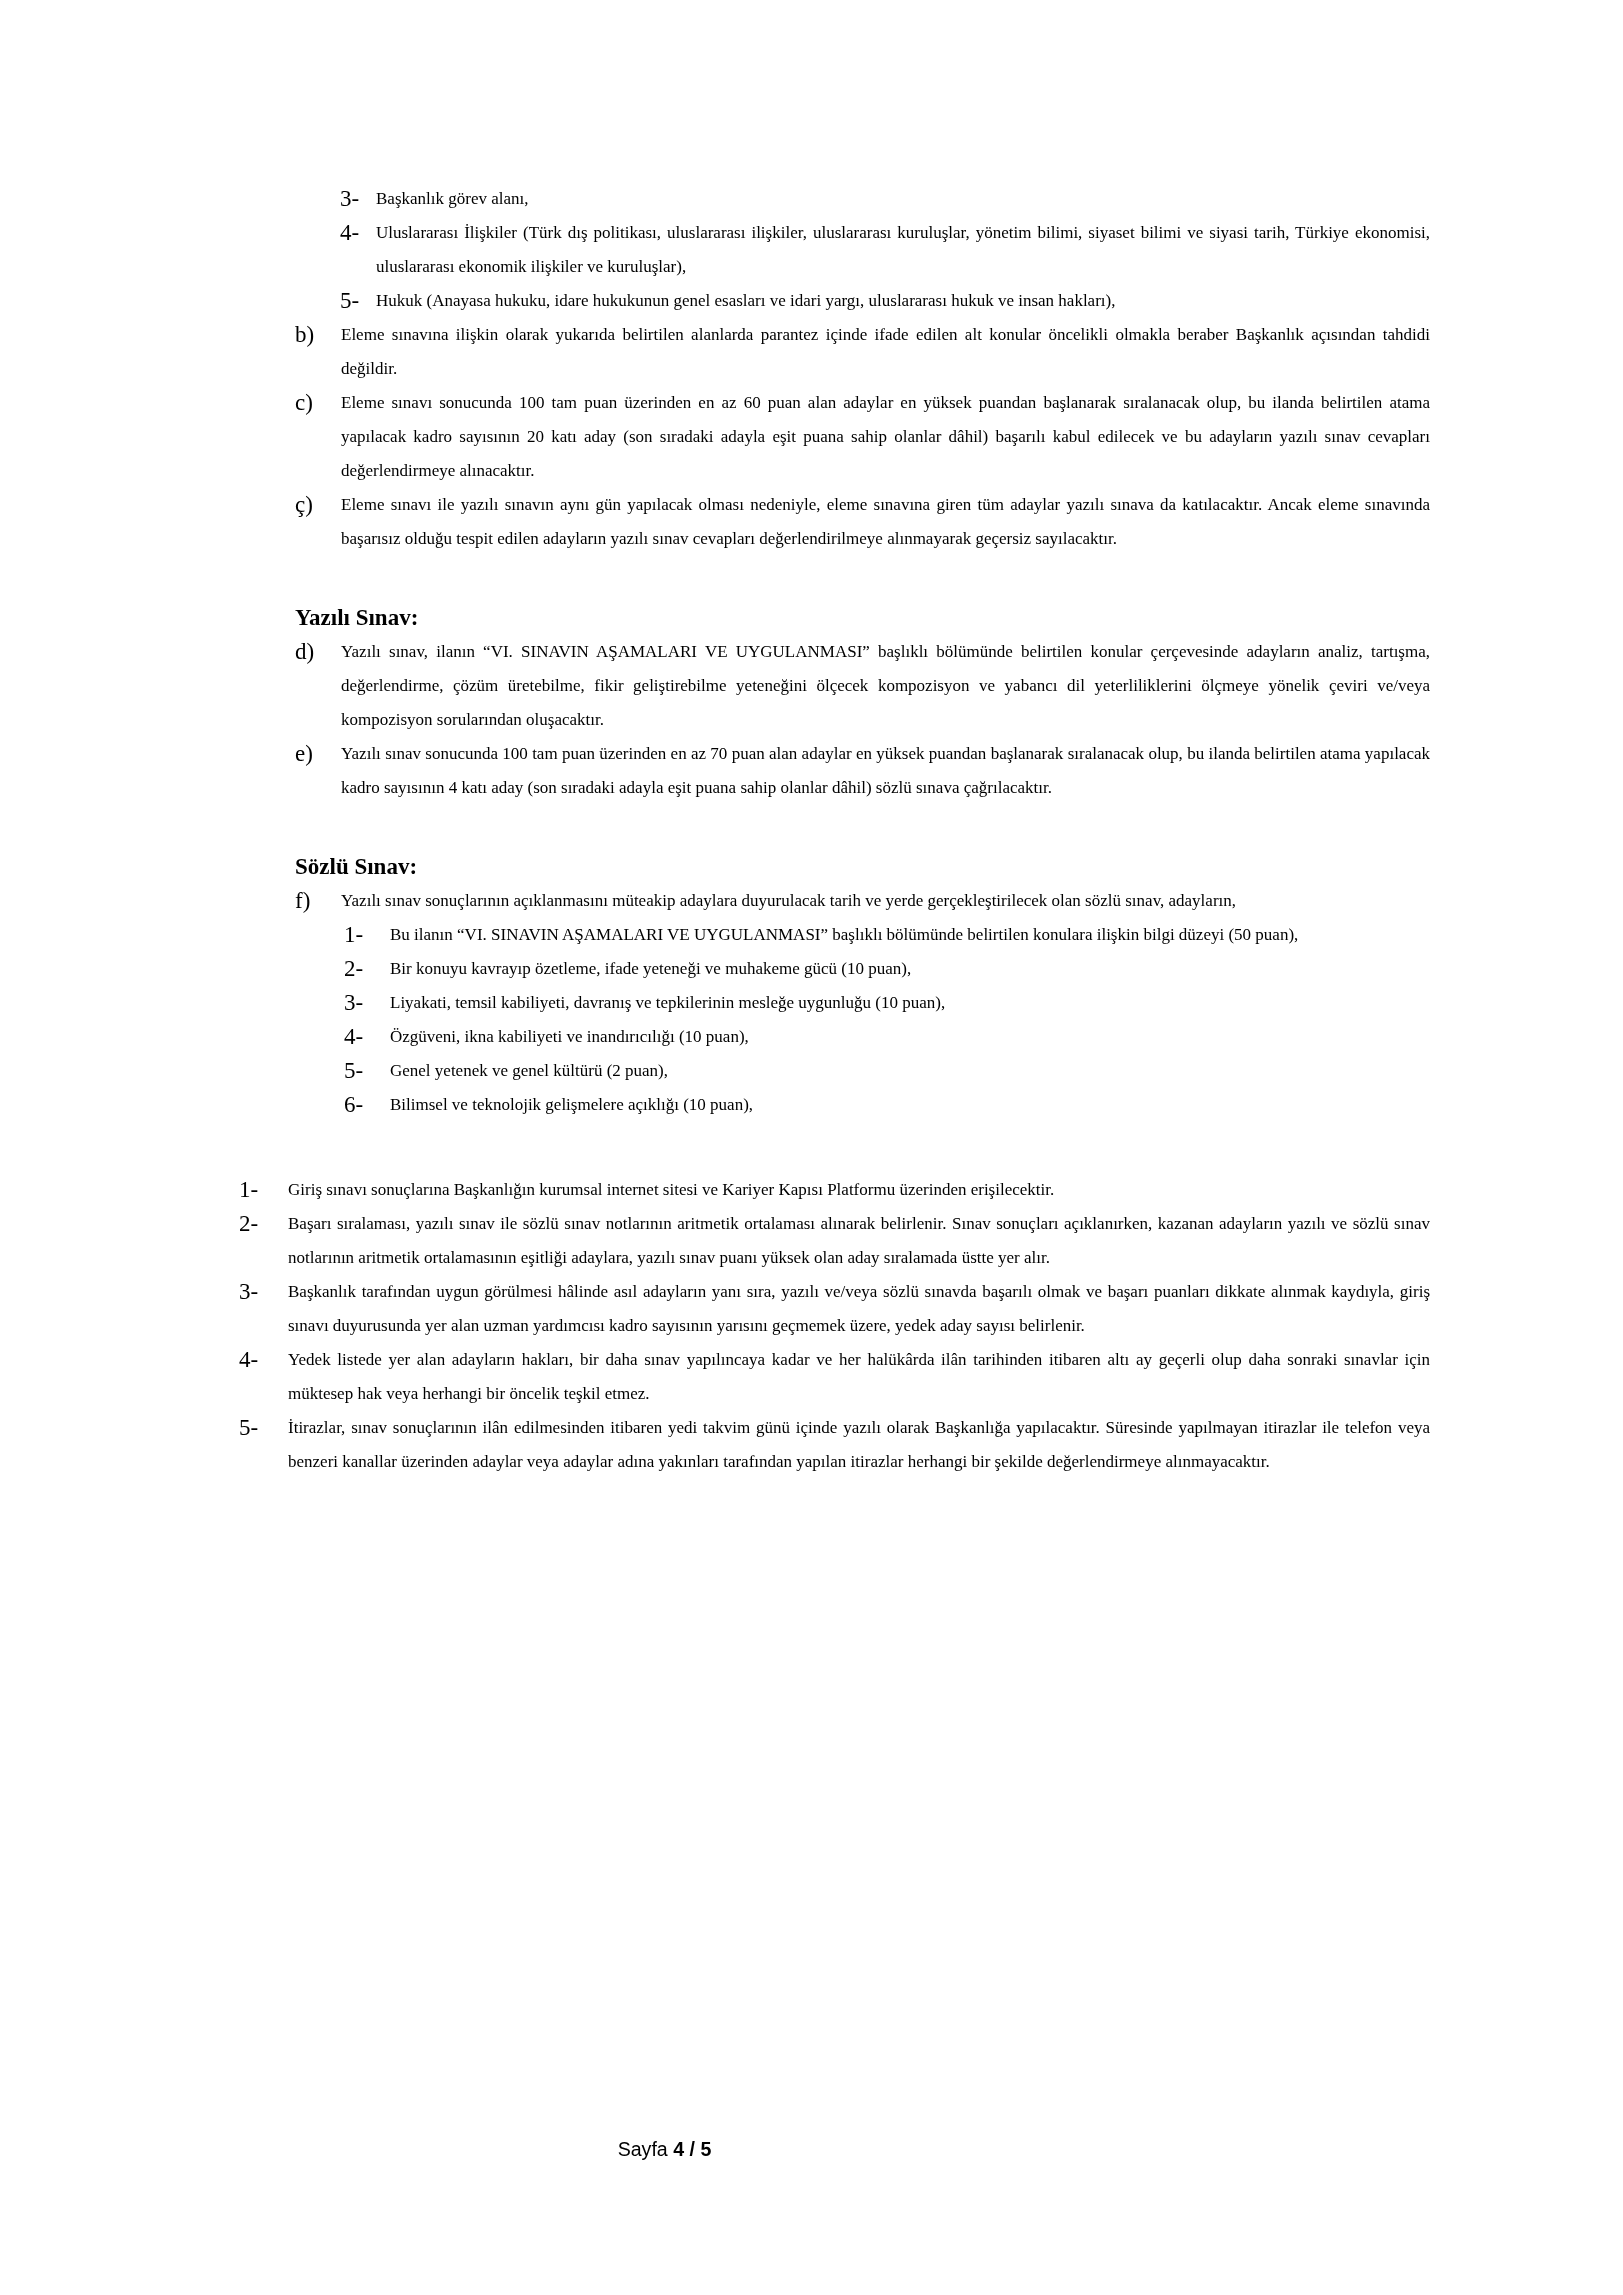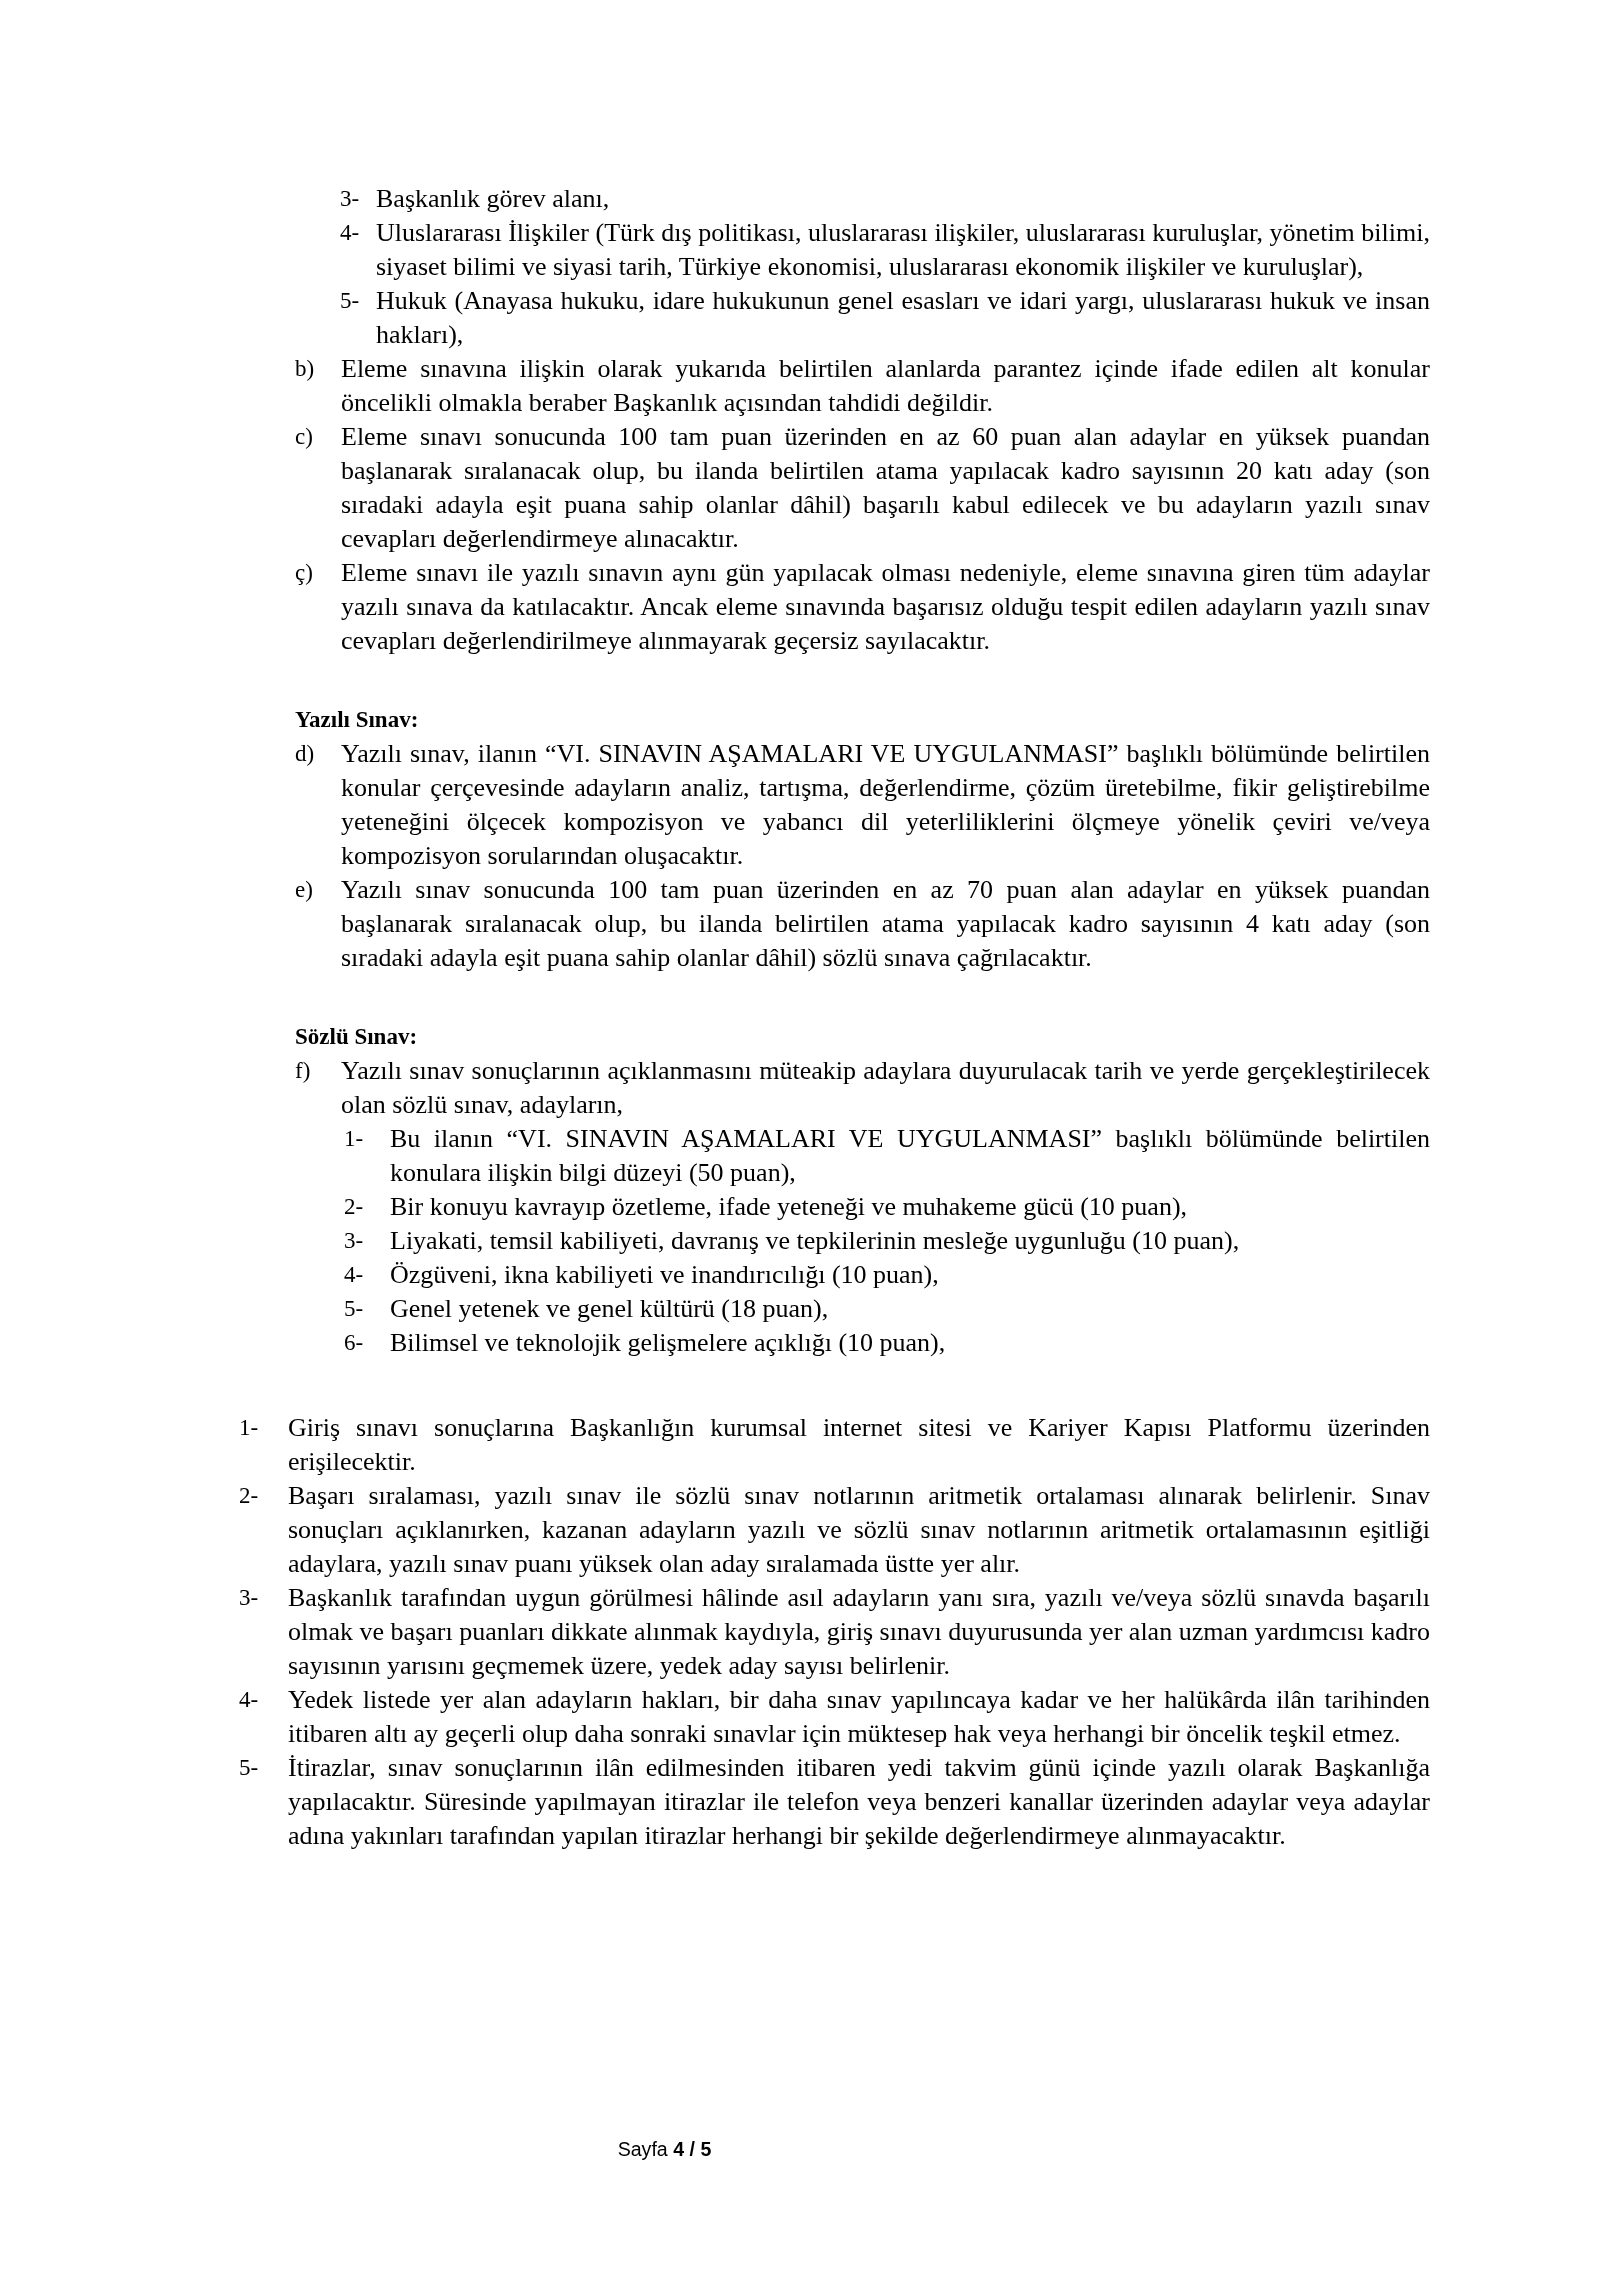--- a/index.html
+++ b/index.html
@@ -51,21 +51,21 @@
     text-align: left;
     white-space: pre;
     font-size: 23px;
     line-height: 34px;
   }
 
   .ltext {
     flex: 1 1 auto;
     text-align: justify;
     text-justify: inter-word;
-    font-size: 26px;
+    font-size: 17px;
     line-height: 34px;
   }
 
   
   .lvl-num1 { margin-left: 101px; }
   .lvl-num1 > .marker { width: 36px; }
 
   
   .lvl-alpha { margin-left: 56px; }
   .lvl-alpha > .marker { width: 46px; }
@@ -181,21 +181,21 @@
     <div class="litem lvl-num2">
       <span class="marker">3-</span>
       <span class="ltext">Liyakati, temsil kabiliyeti, davranış ve tepkilerinin mesleğe uygunluğu (10 puan),</span>
     </div>
     <div class="litem lvl-num2">
       <span class="marker">4-</span>
       <span class="ltext">Özgüveni, ikna kabiliyeti ve inandırıcılığı (10 puan),</span>
     </div>
     <div class="litem lvl-num2">
       <span class="marker">5-</span>
-      <span class="ltext">Genel yetenek ve genel kültürü (18 puan),</span>
+      <span class="ltext">Genel yetenek ve genel kültürü (2 puan),</span>
     </div>
     <div class="litem lvl-num2">
       <span class="marker">6-</span>
       <span class="ltext">Bilimsel ve teknolojik gelişmelere açıklığı (10 puan),</span>
     </div>
 
 
     <div class="gap-line"></div>
     <div class="gap-half"></div>
 

